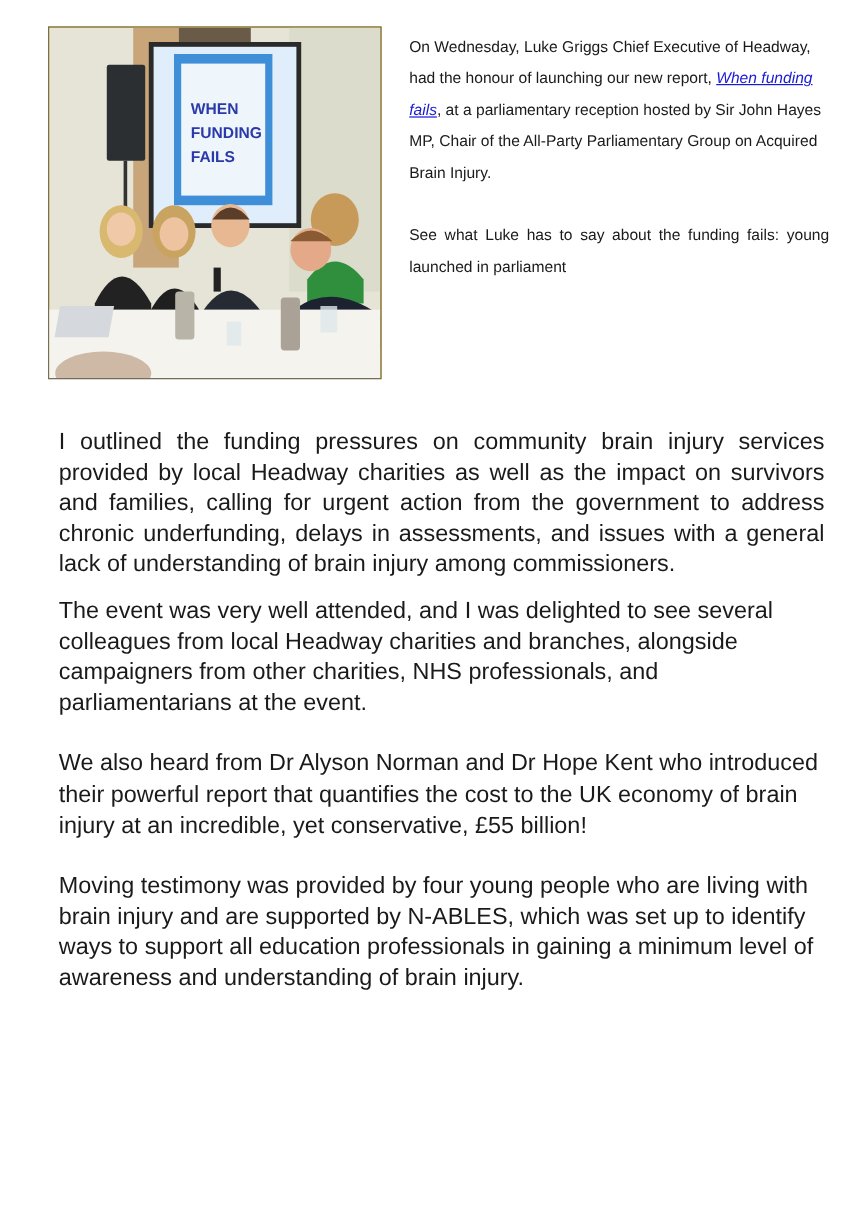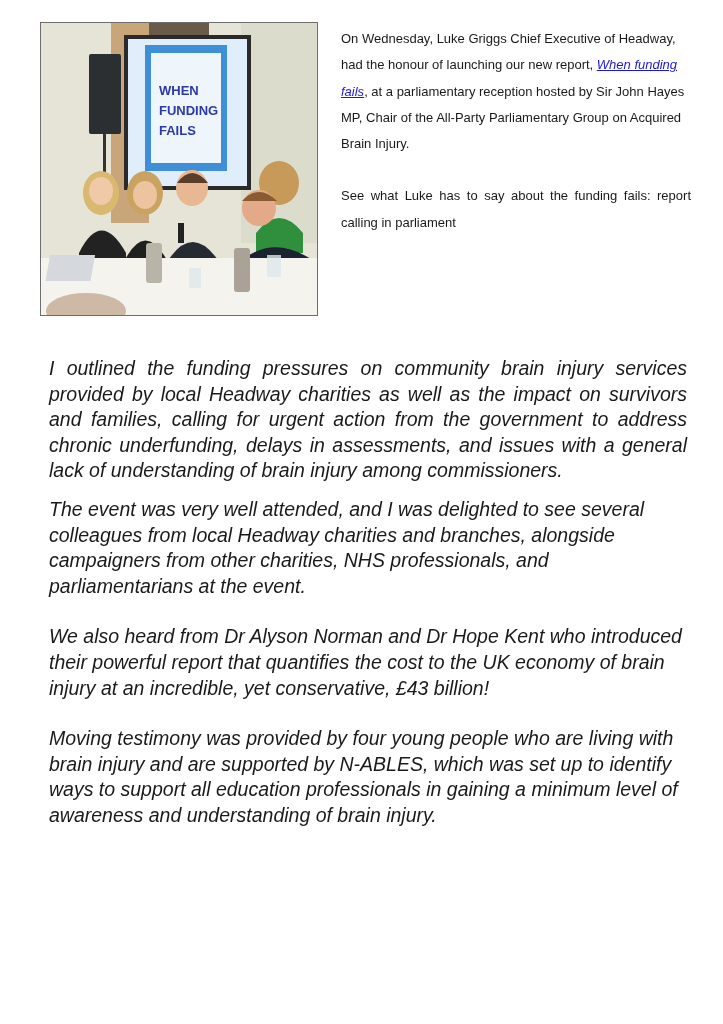--- a/index.html
+++ b/index.html
@@ -8,21 +8,21 @@
   .photo { position: absolute; left: 40px; top: 22px; width: 276px; height: 292px;
            border: 1px solid #6e6e6e; overflow: hidden; background: #eab308; }
   .photo svg { display: block; width: 100%; height: 100%; }
   .intro { position: absolute; left: 341px; top: 26px; width: 350px;
            font-size: 13px; line-height: 26.3px; }
   .intro p { margin: 0; }
   .intro p + p { margin-top: 26px; }
   .intro .just { text-align: justify; }
   a.report-link { color: #1a1ad6; font-style: italic; text-decoration: underline; }
   .body { position: absolute; left: 49px; top: 356px; width: 638px;
-          font-size: 19.5px; line-height: 25.6px; font-style: italic; }
+          font-size: 19.5px; line-height: 25.6px; }
   .body p { margin: 0; }
   .body .justify { text-align: justify; }
   .body .gap-s { margin-top: 13px; }
   .body .gap-l { margin-top: 25px; }
 </style>
 </head>
 <body>
 
 <div class="photo">
   <svg viewBox="0 0 276 292" preserveAspectRatio="none">
@@ -66,21 +66,21 @@
     <rect x="148" y="245" width="12" height="20" fill="#dfe7ea" opacity="0.8"></rect>
     <rect x="226" y="232" width="14" height="22" fill="#dfe7ea" opacity="0.8"></rect>
     <ellipse cx="45" cy="288" rx="40" ry="18" fill="#b29274" opacity="0.6"></ellipse>
   </svg>
 </div>
 
 <div class="intro">
   <p>
     <span>On Wednesday, Luke Griggs Chief Executive of Headway, had the honour of launching our new report, </span><a class="report-link" href="#">When funding fails</a><span>, at a parliamentary reception hosted by Sir John Hayes MP, Chair of the All-Party Parliamentary Group on Acquired Brain Injury.</span>
   </p>
-  <p class="just">See what Luke has to say about the funding fails: report calling in parliament</p>
+  <p class="just">See what Luke has to say about the funding fails: young launched in parliament</p>
 </div>
 
 <div class="body">
   <p class="justify">I outlined the funding pressures on community brain injury services provided by local Headway charities as well as the impact on survivors and families, calling for urgent action from the government to address chronic underfunding, delays in assessments, and issues with a general lack of understanding of brain injury among commissioners.</p>
   <p class="gap-s">The event was very well attended, and I was delighted to see several colleagues from local Headway charities and branches, alongside campaigners from other charities, NHS professionals, and parliamentarians at the event.</p>
-  <p class="gap-l">We also heard from Dr Alyson Norman and Dr Hope Kent who introduced their powerful report that quantifies the cost to the UK economy of brain injury at an incredible, yet conservative, £43 billion!</p>
+  <p class="gap-l">We also heard from Dr Alyson Norman and Dr Hope Kent who introduced their powerful report that quantifies the cost to the UK economy of brain injury at an incredible, yet conservative, £55 billion!</p>
   <p class="gap-l">Moving testimony was provided by four young people who are living with brain injury and are supported by N-ABLES, which was set up to identify ways to support all education professionals in gaining a minimum level of awareness and understanding of brain injury.</p>
 </div>
 
 </body></html>

